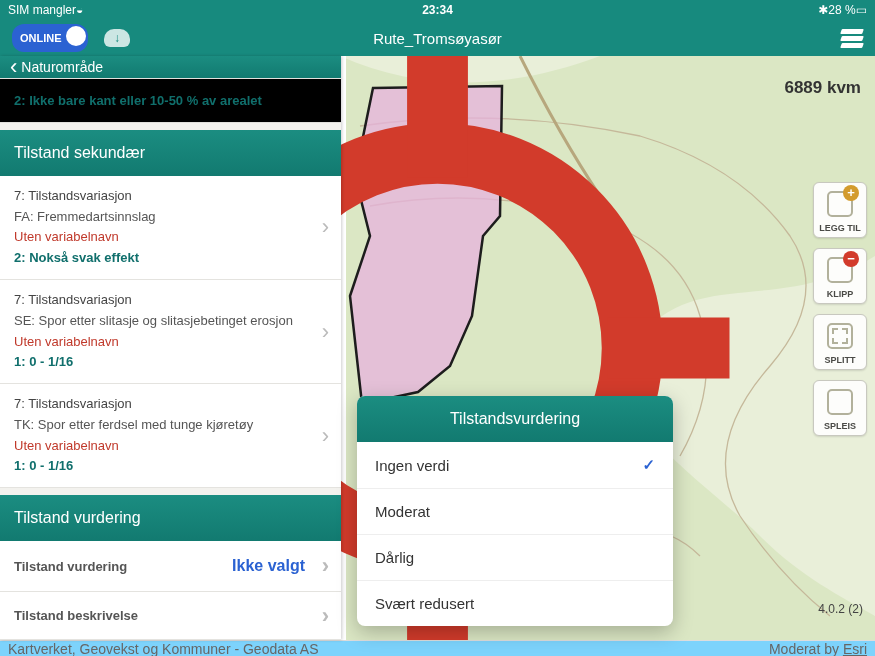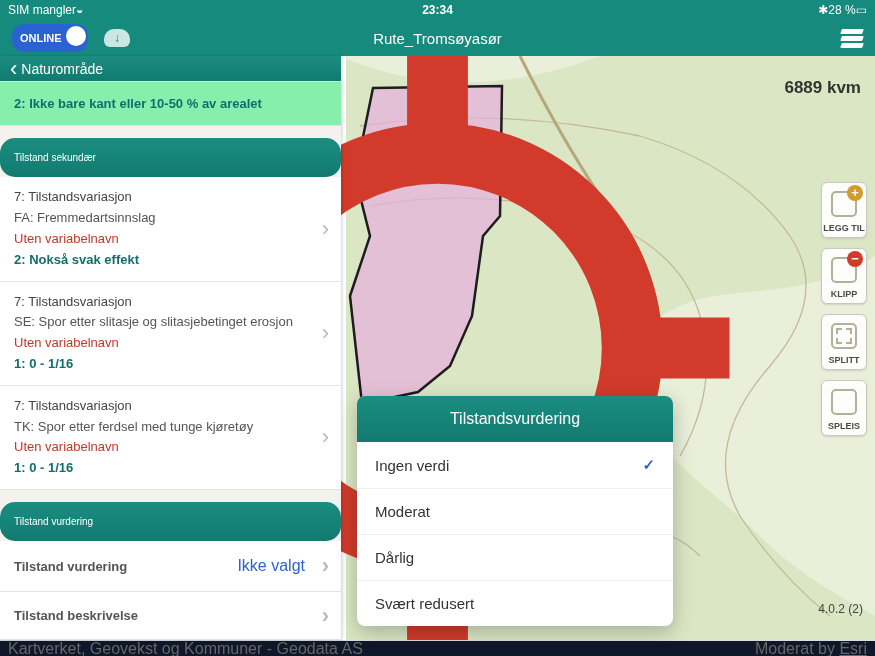--- a/index.html
+++ b/index.html
@@ -43,21 +43,21 @@
   .map {
     position: absolute; top: 0; left: 0; right: 0; bottom: 0;
     background: #e9efd9;
   }
   .map svg { position:absolute; top:0; left:0; width:100%; height:100%; }
   .area-label {
     position: absolute; top: 22px; right: 14px; font-size: 17px; font-weight: 700; color: #333;
   }
   .map-toolbar { position: absolute; right: 8px; top: 126px; display: flex; flex-direction: column; gap: 10px; }
   .map-tool {
-    width: 46px; height: 56px; background: #fdfdfb; border: 1px solid #c8c8bf; border-radius: 6px;
+    width: 54px; height: 56px; background: #fdfdfb; border: 1px solid #c8c8bf; border-radius: 6px;
     display: flex; flex-direction: column; align-items: center; justify-content: flex-end;
     font-size: 9px; font-weight: 600; color: #4a4a46; padding-bottom: 4px; box-shadow: 0 1px 2px rgba(0,0,0,.12);
     position: relative;
   }
   .map-tool .glyph { position:absolute; top:8px; width:26px; height:26px; border:2px solid #b2b19b; border-radius:5px;}
   .tool-add .glyph::after { content:"+"; position:absolute; top:-8px; right:-8px; color:#fff; background:#d39b2d; width:16px; height:16px; border-radius:50%; font-size:13px; line-height:16px; text-align:center;}
   .tool-klipp .glyph::after { content:"−"; position:absolute; top:-8px; right:-8px; color:#fff; background:#d23b2b; width:16px; height:16px; border-radius:50%; font-size:13px; line-height:16px; text-align:center;}
   .tool-splitt .glyph::before { content:""; position:absolute; top:3px; left:3px; right:3px; bottom:3px; border:2px dashed #b2b19b;}
   .version { position:absolute; right:12px; bottom:24px; font-size:12px; color:#444;text-align:right; }
   .location-icon {
@@ -69,27 +69,26 @@
     width: 341px; background: #f3f2ee; box-shadow: 1px 0 3px rgba(0,0,0,.2);
     display: flex; flex-direction: column; height: 100%; z-index: 5; position:relative;
     overflow: hidden;
   }
   .sidebar-header {
     background: linear-gradient(#1b8d81,#127a70); color: #fff; height: 38px;
     display: flex; align-items: center; padding: 0 10px; font-size: 14px;
   }
   .back-chevron { font-size: 22px; font-weight: 300; margin-right: 4px; line-height: 1; }
   .blue-row {
-    background: #86efac; color: #106f6c; font-weight: 600; font-size: 13px;
+    background: #000000; color: #106f6c; font-weight: 600; font-size: 13px;
     padding: 14px 14px; border-bottom: 1px solid #e1e0dc; border-top: 1px solid #e1e0dc;
   }
   .section-header {
-    background: linear-gradient(#1b8d81,#127a70); color:#fff; font-size:10px; font-weight:500;
+    background: linear-gradient(#1b8d81,#127a70); color:#fff; font-size:16px; font-weight:500;
     padding: 14px 14px;
-    border-radius: 15px;
   }
   .list-item {
     background:#fff; border-bottom:1px solid #e4e3df; padding:10px 28px 10px 14px;
     position:relative; font-size:13px; line-height:1.6;
   }
   .list-item .line1 { color:#444; font-weight:500; }
   .list-item .line2 { color:#555; }
   .list-item .line3 { color:#c0392b; }
   .list-item .line4 { color:#106f6c; font-weight:600; }
   .list-item::after {
@@ -98,42 +97,42 @@
   }
   .settings-row {
     background:#fff; border-bottom:1px solid #e4e3df; padding:16px 28px 16px 14px;
     position:relative; font-size:13px; color:#555; font-weight:600;
     display:flex; justify-content:space-between; align-items:center;
   }
   .settings-row::after {
     content:"›"; position:absolute; right:12px; top:50%; transform:translateY(-50%);
     color:#bbb; font-size:22px;
   }
-  .settings-row .value { color:#2b62d2; font-size:16px; font-weight:400; margin-right:8px;}
+  .settings-row .value { color:#2b62d2; font-size:16px; font-weight:700; margin-right:8px;}
 
   
   .popover {
     position:absolute; left:357px; top:340px; width:316px; background:#fff;
     border-radius:8px; box-shadow:0 6px 20px rgba(0,0,0,.25); z-index:10; overflow:hidden;
   }
   .popover-header {
     background:linear-gradient(#1b8d81,#127a70); color:#fff; text-align:center;
     font-size:16px; padding:14px 0;
   }
   .popover-item {
     padding:14px 18px; font-size:15px; color:#333; border-bottom:1px solid #eee;
     display:flex; justify-content:space-between; align-items:center;
   }
   .popover-item:last-child { border-bottom:none; }
   .check { color:#2b62d2; font-weight:700; }
 
   
   .footer {
-    position:absolute; left:0; right:0; bottom:0; height:16px; background:#0f172a;
-    font-size:16px; color:#666; display:flex; justify-content:space-between; align-items:center;
+    position:absolute; left:0; right:0; bottom:0; height:16px; background:#7dd3fc;
+    font-size:14px; color:#666; display:flex; justify-content:space-between; align-items:center;
     padding:0 8px; border-top:1px solid #ddd;
   }
   .footer a { color:#666; text-decoration:underline; }
 </style>
 </head>
 <body>
 
 <div class="status-bar">
   <div class="status-left">
     <span>SIM mangler</span>

